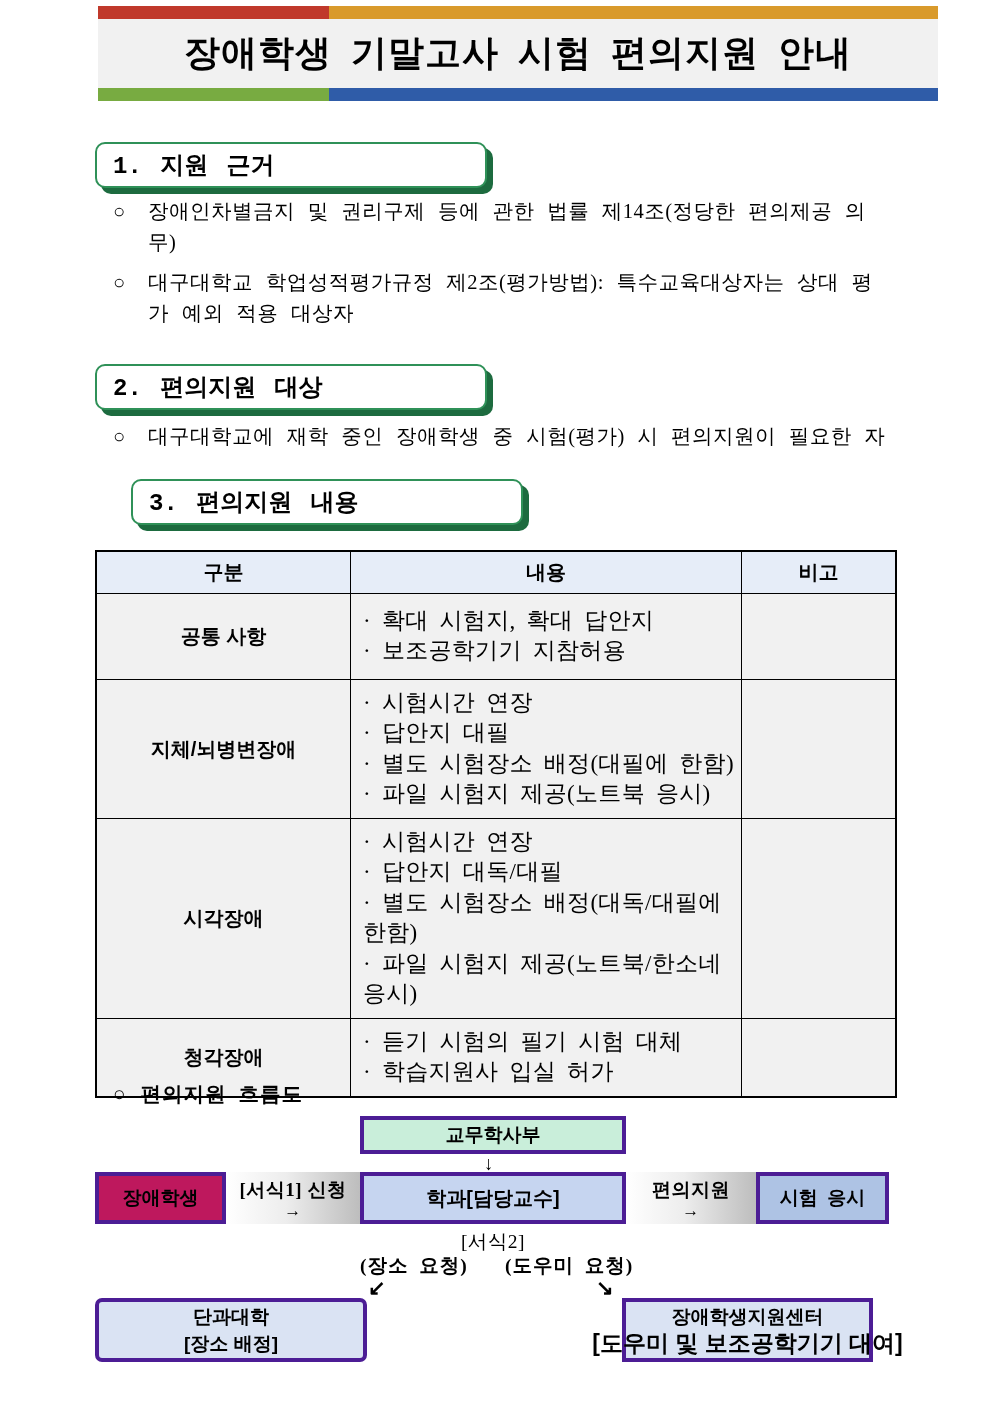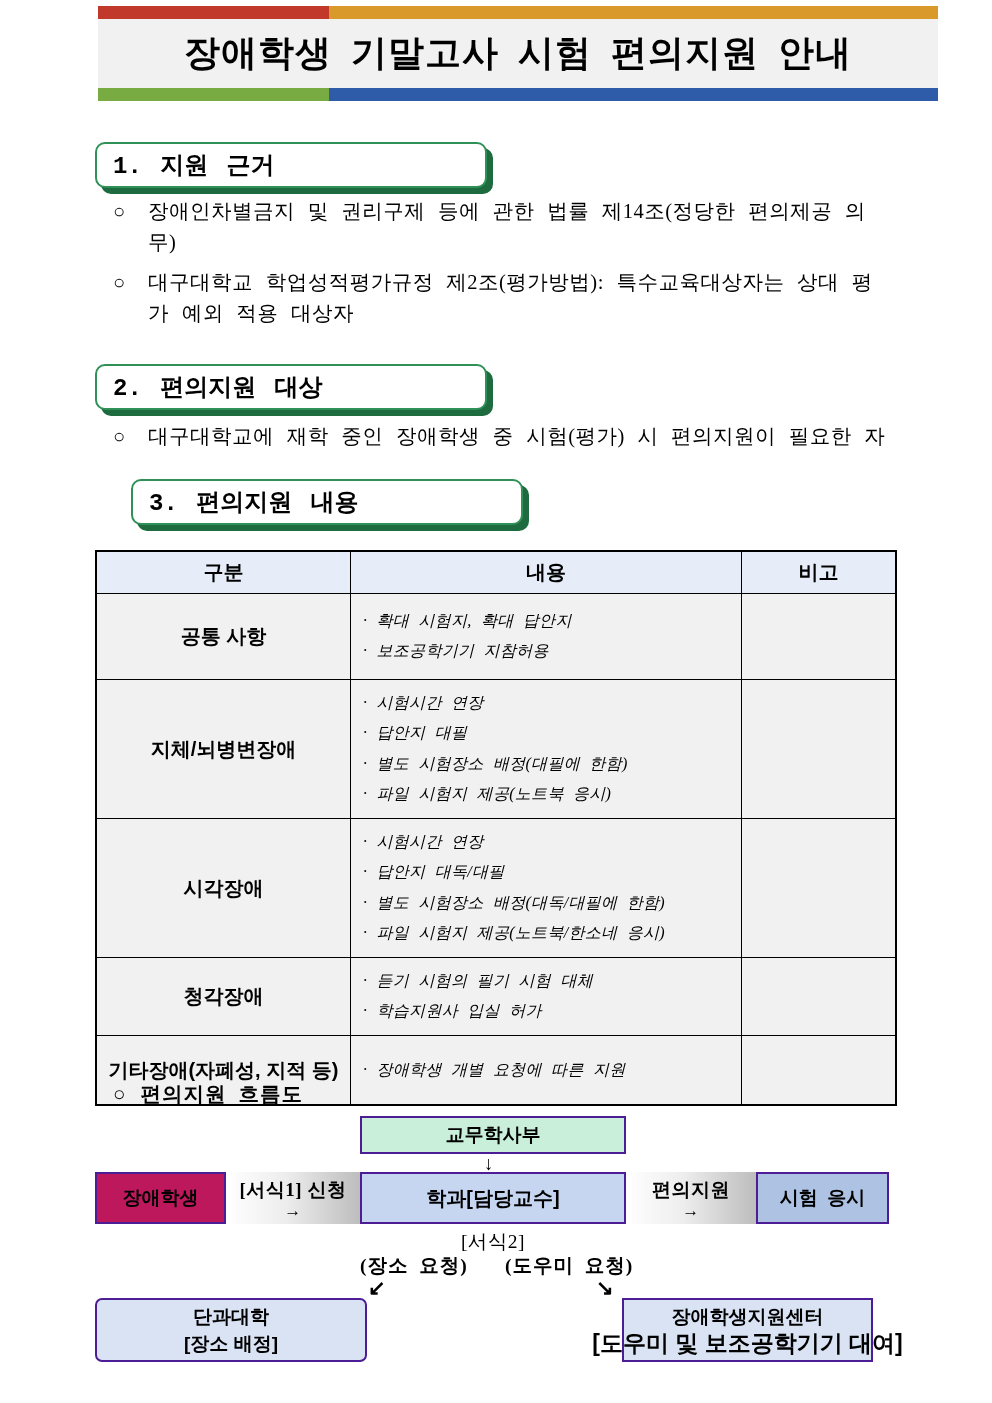--- a/index.html
+++ b/index.html
@@ -77,36 +77,35 @@
   .support-table td.cat {
     text-align: center; vertical-align: middle;
     font-family: "Liberation Sans", sans-serif;
     font-weight: bold; font-size: 20px;
     padding: 4px 10px; line-height: 30px;
   }
   .support-table td.items {
     padding: 8px 4px 8px 12px; vertical-align: middle;
   }
   .support-table td.items .item {
-    font-size: 16px; line-height: 30.5px; word-spacing: 5px;
+    font-size: 23px; line-height: 30.5px; word-spacing: 5px;
     letter-spacing: 0.3px;
-    font-style: italic;
   }
   .support-table td.note { width: 155px; }
   .col-cat { width: 255px; } .col-items { width: 392px; } .col-note { width: 155px; }
   .row-h2 { height: 86px; } .row-h4 { height: 126px; } .row-h2b { height: 70px; } .row-h2c { height: 70px; }
 
   
   .flow-heading {
     position: absolute; top: 1080px; left: 113px;
     font-size: 20.5px; font-weight: 600; letter-spacing: 1px; word-spacing: 6px;
   }
   .flow-heading .fh-mark { margin-right: 14px; font-weight: 400; }
   .fbox {
-    position: absolute; border: 2px solid #4c1d95;
+    position: absolute; border: 4px solid #4c1d95;
     display: flex; flex-direction: column; align-items: center; justify-content: center;
     font-family: "Liberation Sans", sans-serif; font-weight: bold; font-size: 19px;
     text-align: center;
   }
   #fb-top    { top: 1116px; left: 360px; width: 266px; height: 38px; background: #c9eeda; }
   #fb-student{ top: 1172px; left: 95px;  width: 131px; height: 52px; background: #be185d; }
   #fb-dept   { top: 1172px; left: 360px; width: 266px; height: 52px; background: #c6d5f0; font-size: 20px; }
   #fb-exam   { top: 1172px; left: 756px; width: 133px; height: 52px; background: #aec3e4; word-spacing: 4px; }
   #fb-college{ top: 1298px; left: 95px;  width: 272px; height: 64px; background: #dae3f3; line-height: 27px; border-radius: 7px; }
   #fb-center { top: 1298px; left: 622px; width: 251px; height: 64px; background: #dae3f3; line-height: 27px; align-items: center; }
@@ -225,27 +224,20 @@
       <td class="note"></td>
     </tr>
     <tr class="row-h2b">
       <td class="cat">청각장애</td>
       <td class="items">
         <div class="item">· 듣기 시험의 필기 시험 대체</div>
         <div class="item">· 학습지원사 입실 허가</div>
       </td>
       <td class="note"></td>
     </tr>
-    <tr class="row-h2c">
-      <td class="cat">기타장애(자폐성, 지적 등)</td>
-      <td class="items">
-        <div class="item">· 장애학생 개별 요청에 따른 지원</div>
-      </td>
-      <td class="note"></td>
-    </tr>
   </tbody>
 </table>
 
 <div class="flow-heading">
   <span class="fh-mark">○</span><span>편의지원 흐름도</span>
 </div>
 
 <div class="fbox" id="fb-top">
   <span>교무학사부</span>
 </div>

